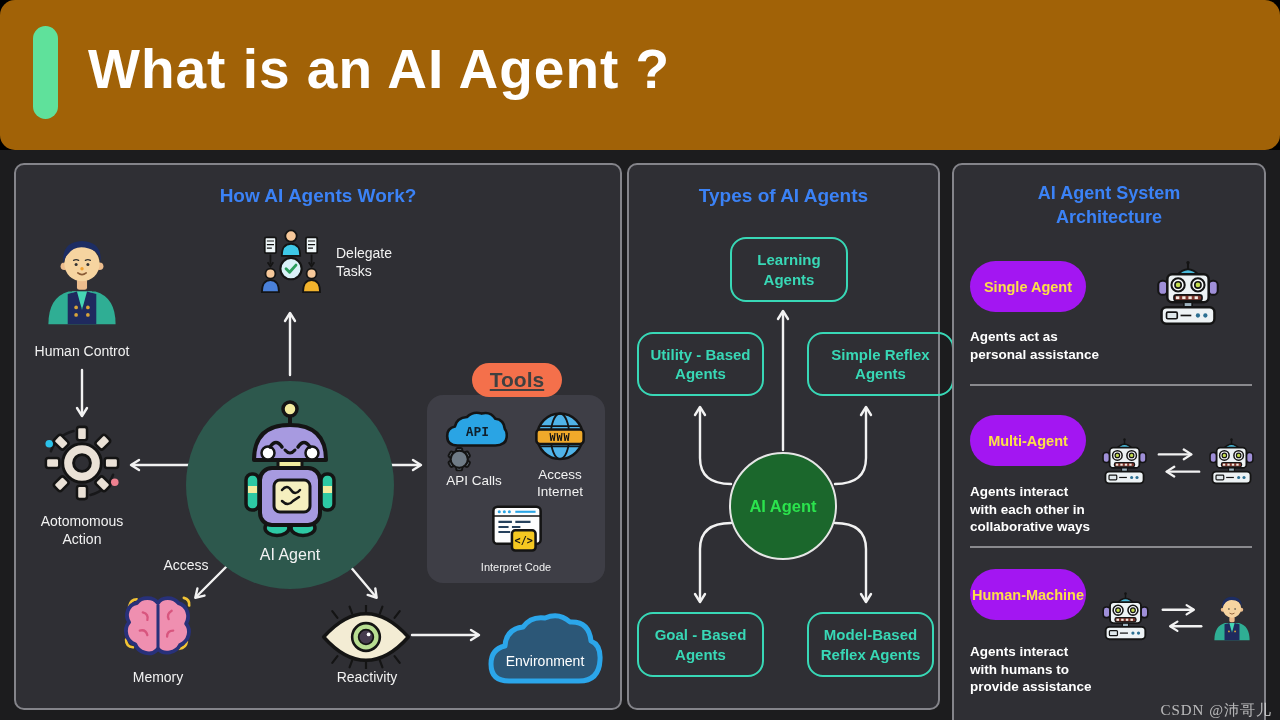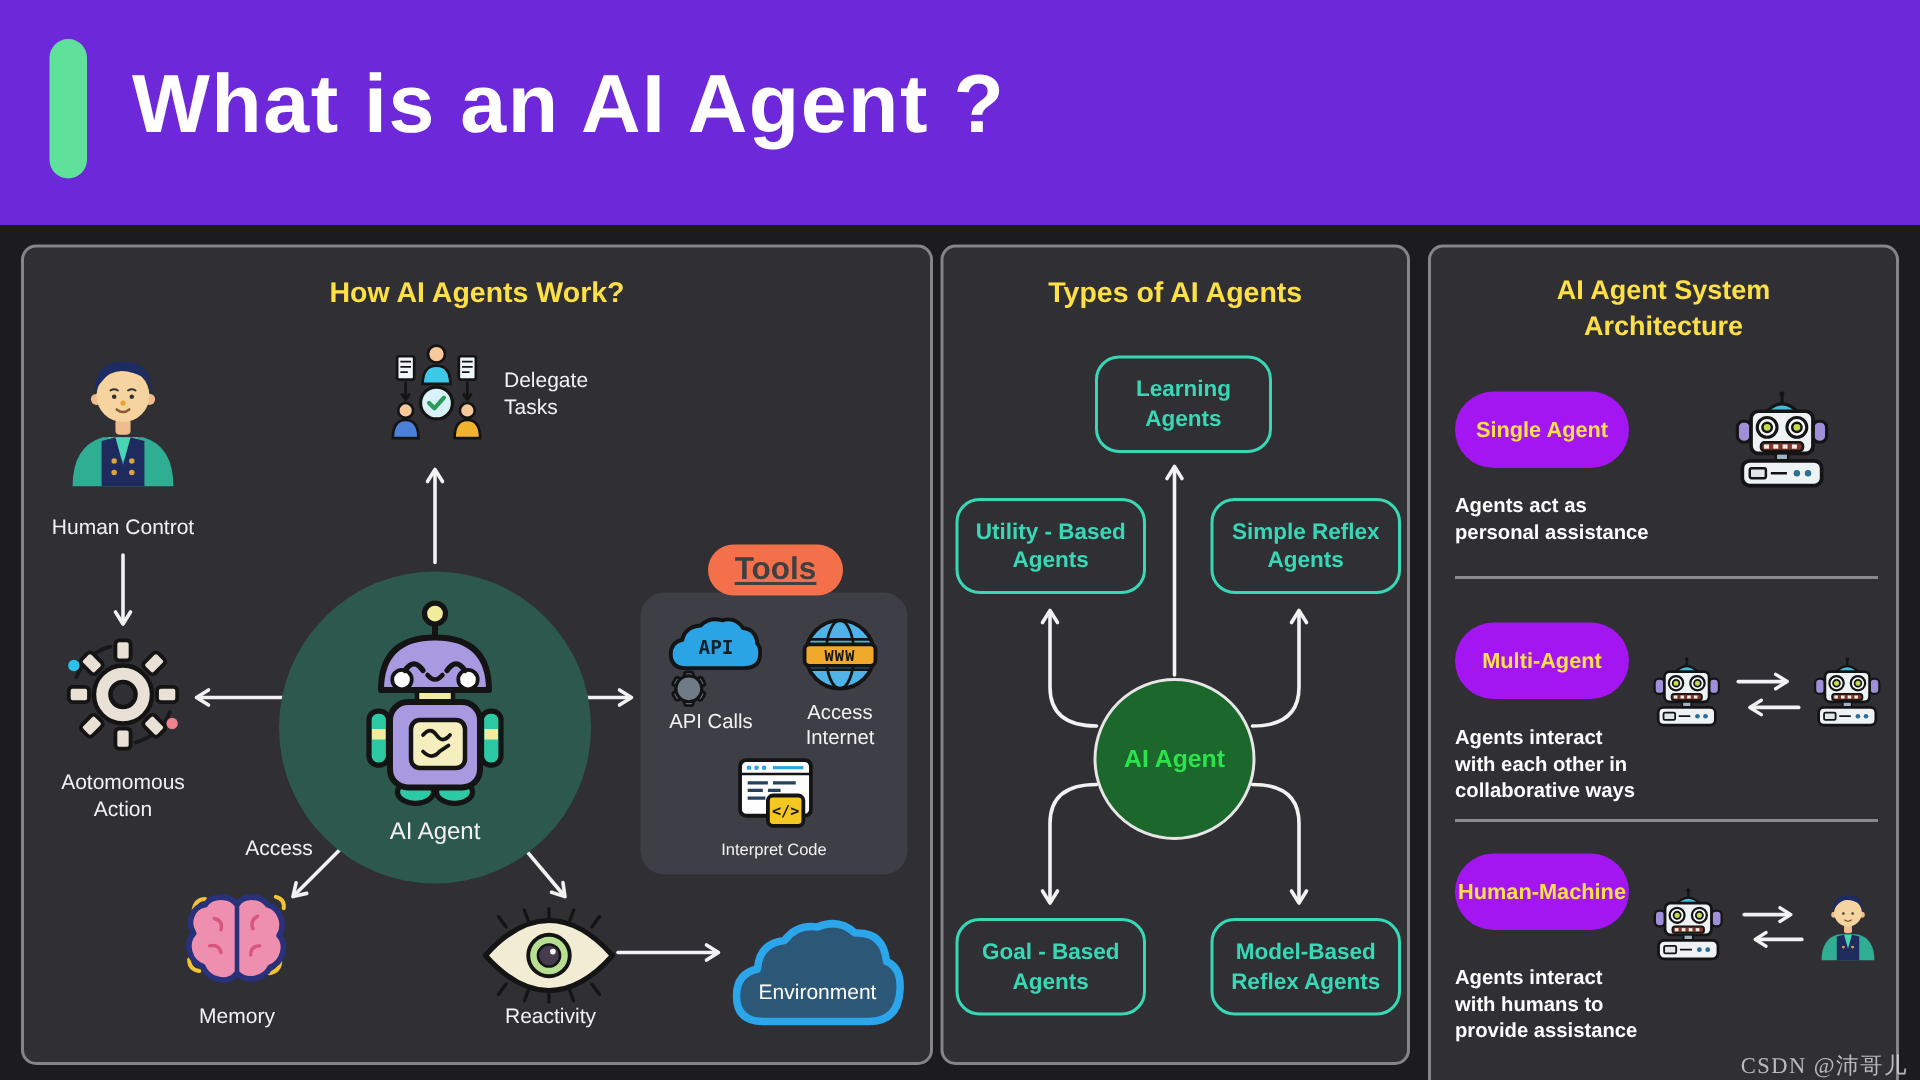--- a/index.html
+++ b/index.html
@@ -1,26 +1,26 @@
 <!DOCTYPE html>
 <html><head>
 <meta charset="utf-8">
 <style>
   * { margin:0; padding:0; box-sizing:border-box; }
   html,body { width:1280px; height:720px; background:#000; overflow:hidden;
     font-family:"Liberation Sans", sans-serif; }
   .stage { position:absolute; top:0; left:0; width:1280px; height:720px; }
-  .header { position:absolute; top:0; left:0; width:1280px; height:150px; background:#6d28d9; }
+  .header { position:absolute; top:0; left:0; width:1280px; height:150px; background:#a16207;border-radius:15px; }
   .accent-bar { position:absolute; left:33px; top:26px; width:25px; height:93px;
     border-radius:13px; background:#5fe19b; }
   .main-title { position:absolute; left:88px; top:37px; font-size:55px; font-weight:800;
     color:#fff; letter-spacing:1px; white-space:nowrap; }
   .content { position:absolute; top:150px; left:0; width:1280px; height:570px; background:#1c1c1e; }
   .panel { position:absolute; background:#2f2f34; border:2px solid #84848a; border-radius:10px; }
-  .p-title { position:absolute; left:0; width:100%; text-align:center; color:#fde047;
+  .p-title { position:absolute; left:0; width:100%; text-align:center; color:#3b82f6;
     font-weight:700; font-size:19px; white-space:pre-line; line-height:1.35; }
   .abs { position:absolute; }
   .lbl { position:absolute; color:#f2f2f2; font-size:14px; text-align:center;
     white-space:pre-line; line-height:1.25; }
   .arrows { position:absolute; inset:0; width:100%; height:100%; pointer-events:none; }
   .circle-teal { position:absolute; background:#2d584d; border-radius:50%; }
   .tools-box { position:absolute; background:#3e3e46; border-radius:16px; }
   .tools-pill { position:absolute; background:#f4704b; border-radius:18px; color:#404040;
     font-weight:700; font-size:21px; display:flex; align-items:center; justify-content:center;text-decoration:underline; }
   .teal-box { position:absolute; border:2.5px solid #38d8b6; border-radius:16px; color:#38d8b6;
@@ -260,21 +260,21 @@
         <path d="M206,319 Q237,319 237,293 L237,243" marker-end="url(#ah)"></path>
         <path d="M102,358 Q71,358 71,384 L71,436" marker-end="url(#ah)"></path>
         <path d="M206,358 Q237,358 237,384 L237,436" marker-end="url(#ah)"></path>
       </g>
     </svg>
 
     <div class="teal-box" style="left:101px;top:72px;width:118px;height:65px;">Learning
 Agents</div>
     <div class="teal-box" style="left:8px;top:167px;width:127px;height:64px;">Utility - Based
 Agents</div>
-    <div class="teal-box" style="left:178px;top:167px;width:127px;height:64px;">Simple Reflex
+    <div class="teal-box" style="left:178px;top:167px;width:147px;height:64px;">Simple Reflex
 Agents</div>
     <div class="green-circle" style="left:100px;top:287px;width:108px;height:108px;">AI Agent</div>
     <div class="teal-box" style="left:8px;top:447px;width:127px;height:65px;">Goal - Based
 Agents</div>
     <div class="teal-box" style="left:178px;top:447px;width:127px;height:65px;">Model-Based
 Reflex Agents</div>
   </div>
 
   <div class="panel" style="left:952px;top:163px;width:314px;height:691px;">
     <div class="p-title" style="top:16px;font-size:18px;">AI Agent System

